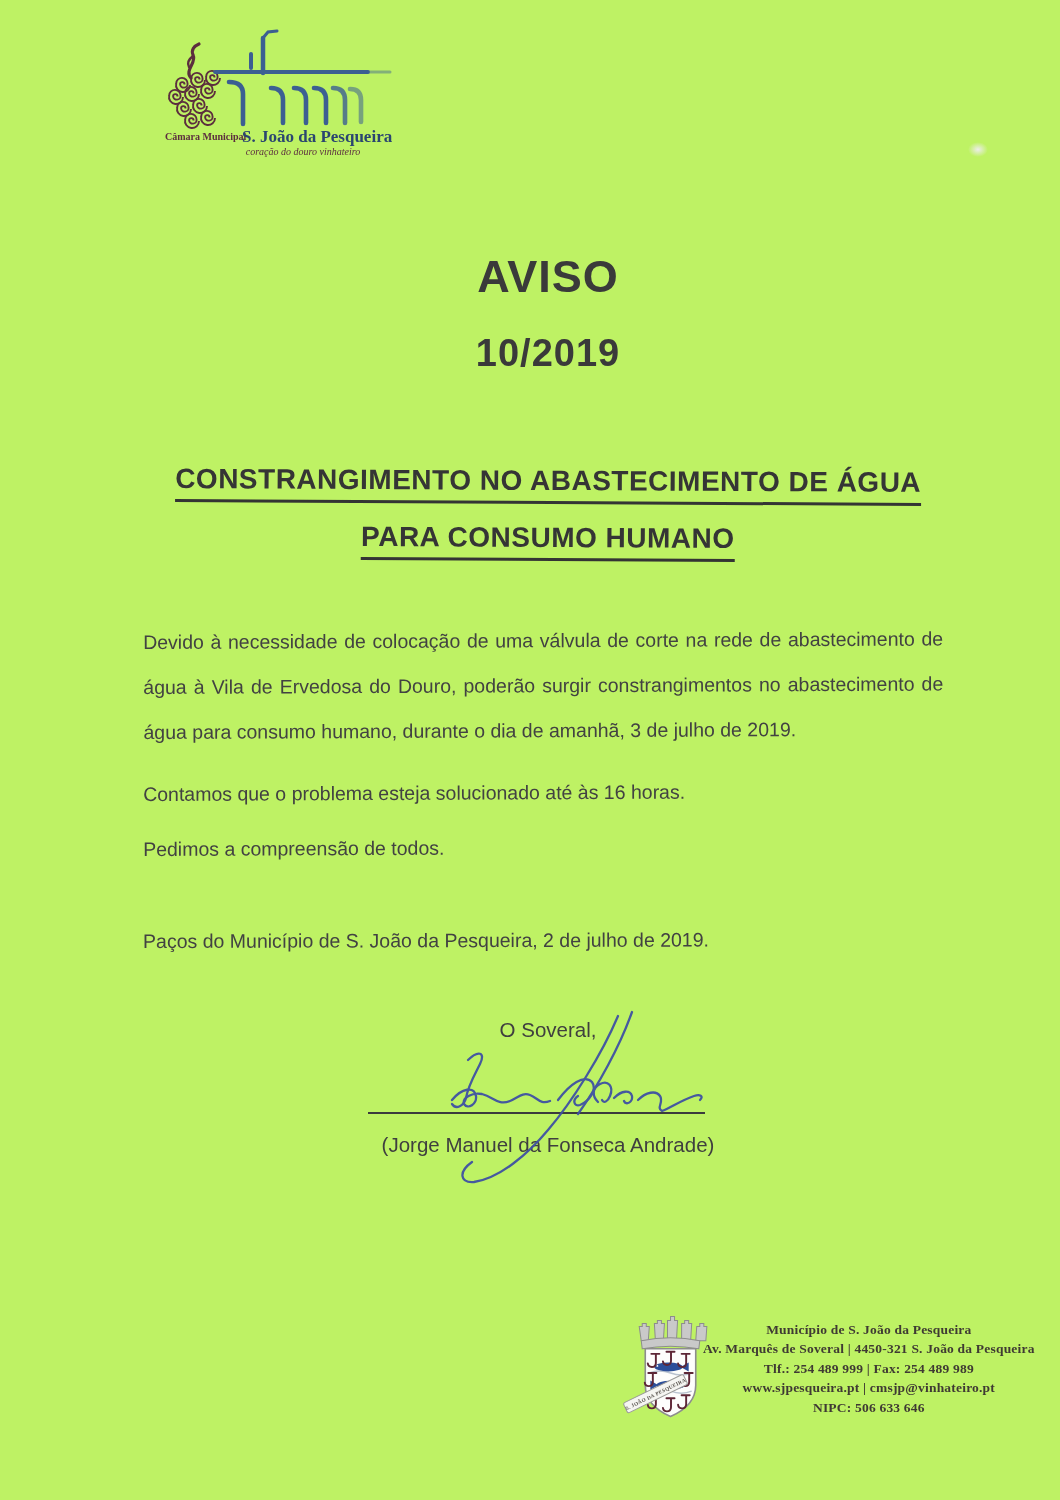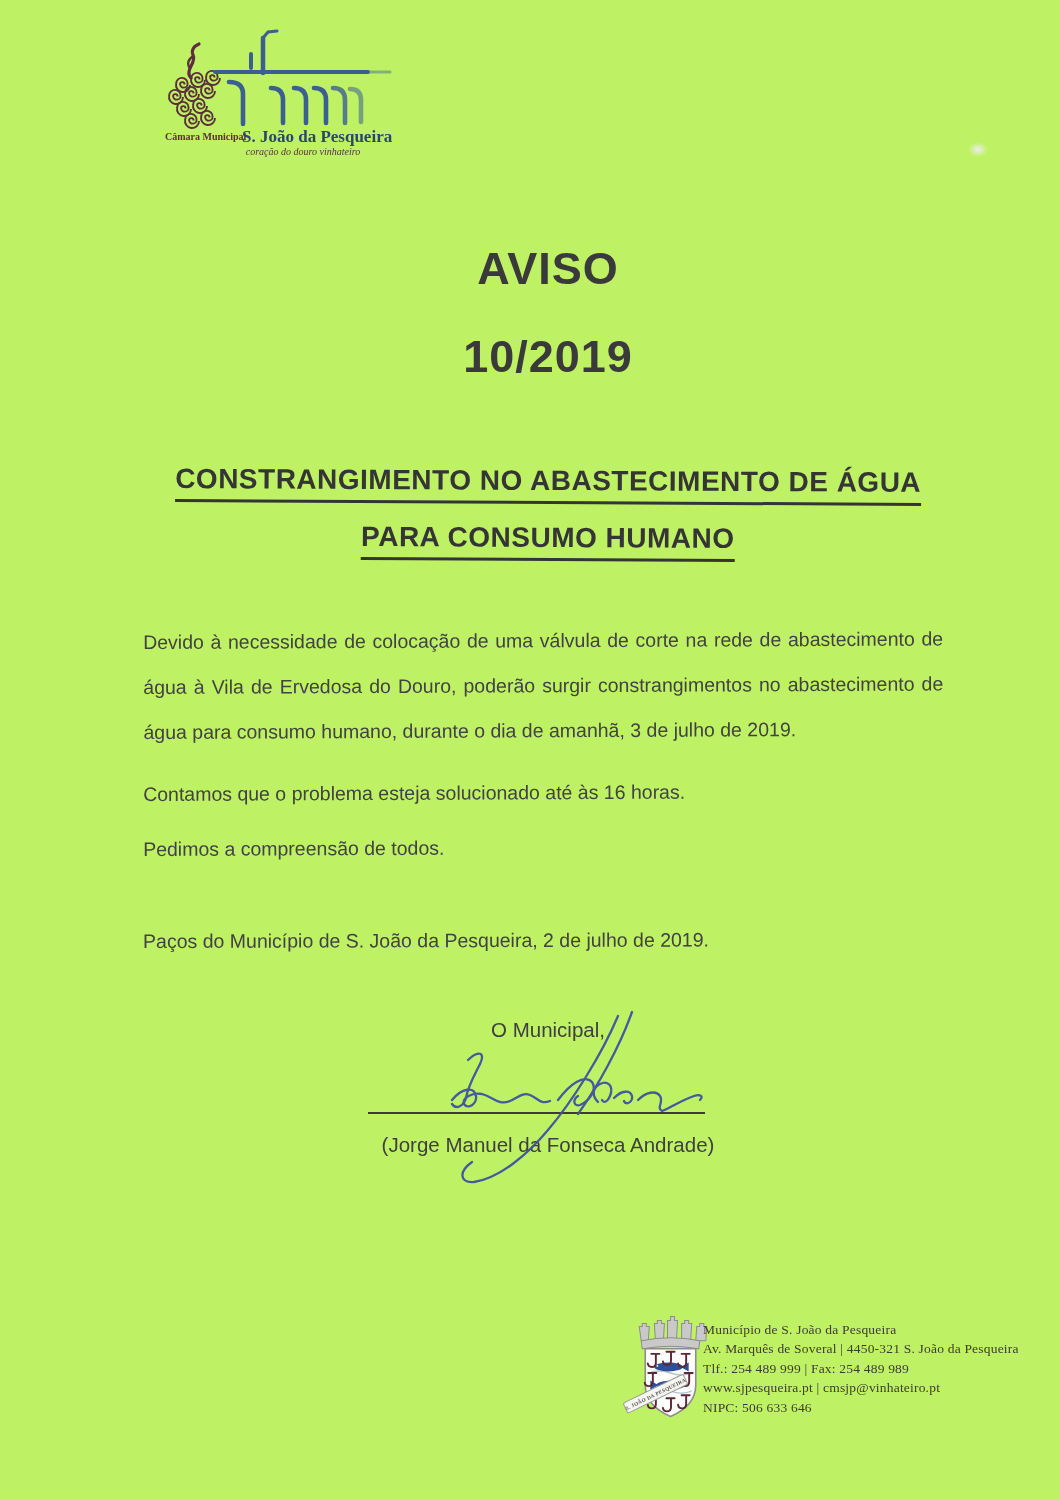--- a/index.html
+++ b/index.html
@@ -6,22 +6,22 @@
   html,body { background:#e9e9e7; }
   .page {
     position:relative; width:1060px; height:1500px; margin:0 auto;
     background:#bef264; overflow:hidden;
     font-family:"Liberation Sans", sans-serif; color:#3d3d3d;
   }
   
   .logo-svg { position:absolute; left:163px; top:28px; width:240px; height:132px; }
   
   .centered { position:absolute; left:36px; right:0; text-align:center; }
-  .title-main { top:246px; font-size:45px; font-weight:bold; color:#3a3a3a; letter-spacing:1px; line-height:1; }
-  .title-number { top:334px; font-size:45px; font-weight:bold; color:#3a3a3a; letter-spacing:1px; line-height:1; }
+  .title-main { top:254px; font-size:45px; font-weight:bold; color:#3a3a3a; letter-spacing:1px; line-height:1; }
+  .title-number { top:334px; font-size:38px; font-weight:bold; color:#3a3a3a; letter-spacing:1px; line-height:1; }
   .subject { top:465px; transform:rotate(0.3deg); }
   .subject .u-line {
     display:inline-block; font-size:28px; font-weight:bold; color:#353535;
     letter-spacing:0.5px; padding-bottom:4px; border-bottom:3px solid #343434;
   }
   .subject .second { margin-top:18px; }
   
   .bodytext {
     position:absolute; left:143px; width:800px;
     font-size:19.5px; line-height:45px; color:#424242;
@@ -33,22 +33,22 @@
   .dateline { top:919px; transform:rotate(-0.15deg); }
   
   .vereador { top:1018px; font-size:20.5px; color:#3f3f3f; }
   .sig-line { position:absolute; left:368px; top:1112px; width:337px; height:2px; background:#3b3b3d; }
   .sig-svg { position:absolute; left:352px; top:1002px; width:380px; height:190px; z-index:2; }
   .sig-name { top:1133px; font-size:20.5px; color:#3f3f3f; }
   
   .crest-svg { position:absolute; left:617px; top:1310px; width:106px; height:122px; }
   .footer-text {
     position:absolute; left:703px; top:1320px;
-    font-family:"Liberation Serif", serif; font-weight:normal;
-    font-size:13.5px; line-height:19.4px; color:#3f3a33; letter-spacing:0.2px;
+    font-family:"Liberation Serif", serif; font-weight:bold;
+    font-size:13.5px; line-height:19.4px; color:#3f3a33; letter-spacing:0.2px;text-align:center;
   }
   
   .smudge { position:absolute; left:968px; top:142px; width:20px; height:15px;
     background:radial-gradient(ellipse at center, #ededeb 0%, rgba(252,252,251,0) 70%);
     border-radius:50%; }
 </style>
 </head>
 <body>
 
 <div class="page">
@@ -102,21 +102,21 @@
   <div class="centered subject">
     <span class="u-line">CONSTRANGIMENTO NO ABASTECIMENTO DE ÁGUA</span><br>
     <span class="u-line second">PARA CONSUMO HUMANO</span>
   </div>
 
   <p class="bodytext p1">Devido à necessidade de colocação de uma válvula de corte na rede de abastecimento de água à Vila de Ervedosa do Douro, poderão surgir constrangimentos no abastecimento de água para consumo humano, durante o dia de amanhã, 3 de julho de 2019.</p>
   <p class="bodytext p2">Contamos que o problema esteja solucionado até às 16 horas.</p>
   <p class="bodytext p3">Pedimos a compreensão de todos.</p>
   <p class="bodytext dateline">Paços do Município de S. João da Pesqueira, 2 de julho de 2019.</p>
 
-  <div class="centered vereador">O Municipal,</div>
+  <div class="centered vereador">O Soveral,</div>
   <div class="sig-line"></div>
   <svg class="sig-svg" viewBox="0 0 380 190" fill="none" stroke="#3f51a3" stroke-width="2.3" stroke-linecap="round" stroke-linejoin="round" opacity="0.95">
     <path d="M266,14 C250,52 220,100 196,128 C176,152 148,176 122,180 C108,181 106,170 120,160"></path>
     <path d="M280,10 C268,44 246,84 226,112"></path>
     <path d="M116,58 C126,48 134,50 128,62 C122,74 116,84 114,96 C112,104 104,108 100,102"></path>
     <path d="M100,98 C110,86 122,84 124,94 C125,102 116,108 112,102 C110,96 120,90 130,92 C142,95 146,104 158,99 C166,96 170,90 178,93 C186,96 188,103 198,99"></path>
     <path d="M206,98 C218,82 232,72 240,80 C246,88 236,100 228,103 C222,105 220,98 226,94"></path>
     <path d="M246,100 C240,94 240,86 248,82 C256,78 262,84 258,94 C256,99 252,102 250,98 M262,96 C270,88 278,88 280,94 C281,100 274,104 272,99 M286,98 C294,90 304,88 308,94 C312,100 304,106 310,109 C318,106 330,98 342,94 C348,92 352,94 348,98"></path>
   </svg>
   <div class="centered sig-name">(Jorge Manuel da Fonseca Andrade)</div>

